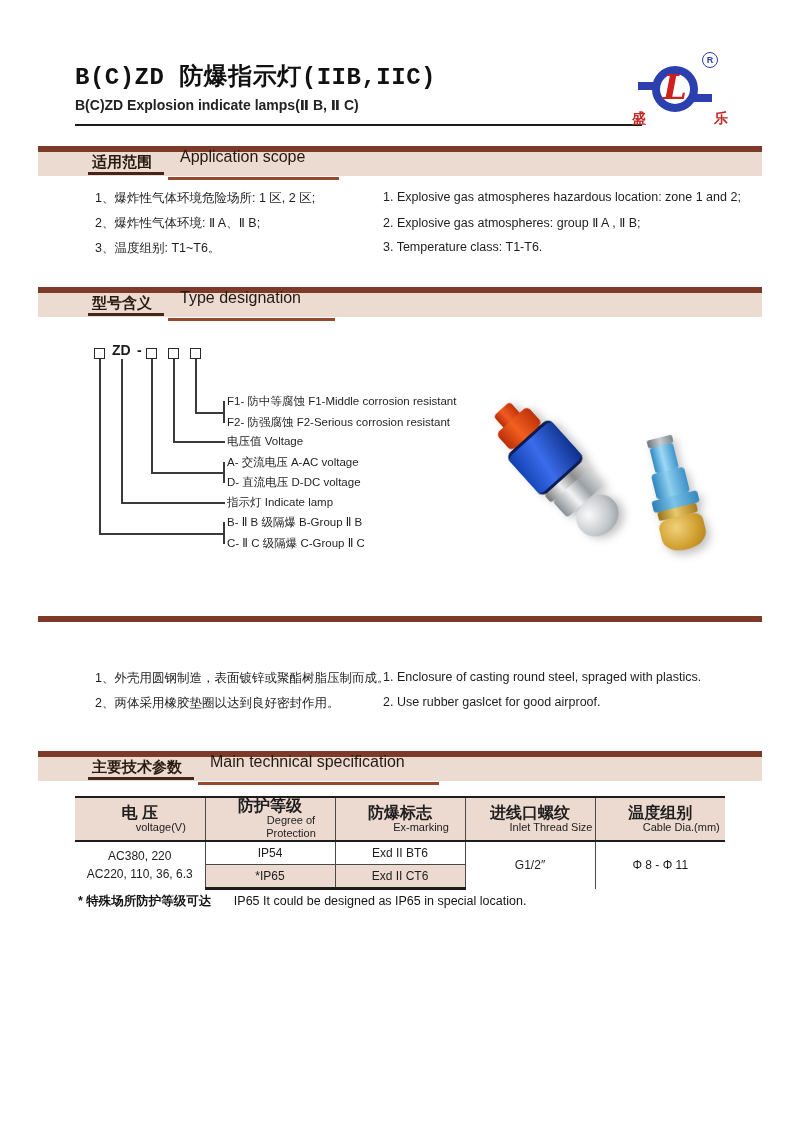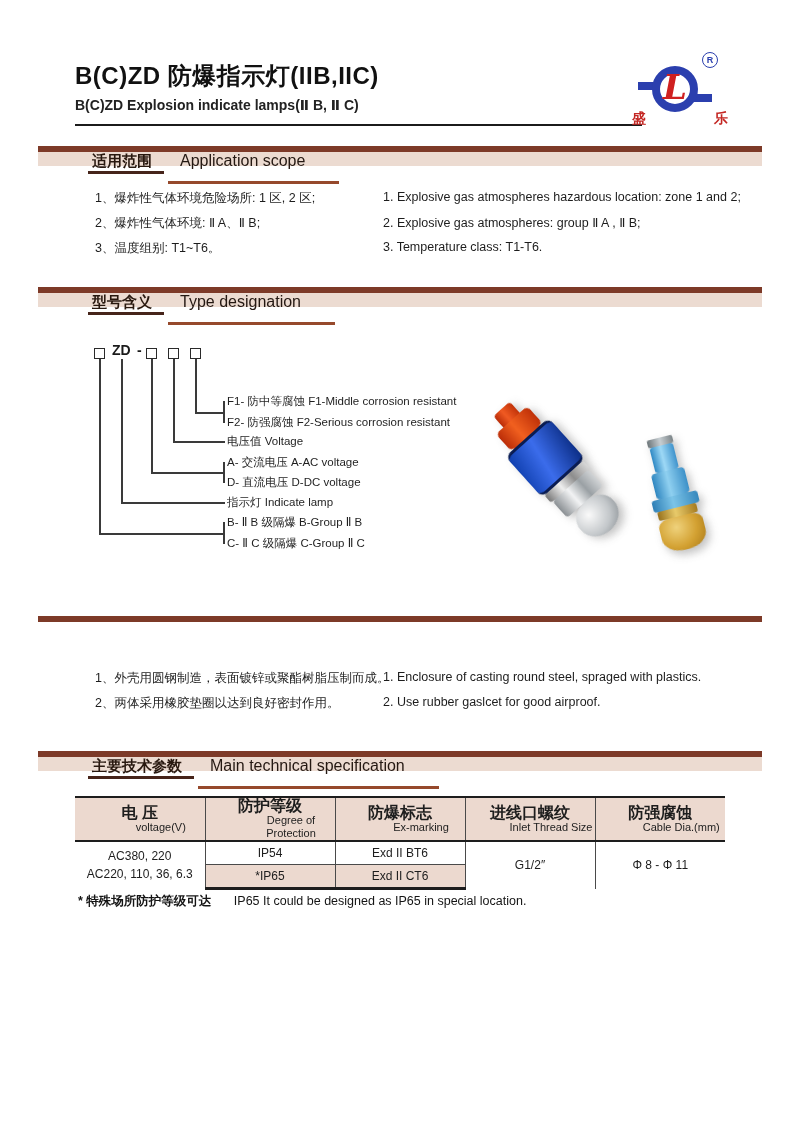--- a/index.html
+++ b/index.html
@@ -1,39 +1,39 @@
 <!DOCTYPE html>
 <html><head>
 <meta charset="utf-8">
 <style>
   html,body{margin:0;padding:0;background:#fff;}
   .page{position:relative;width:800px;height:1132px;background:#ffffff;overflow:hidden;
         font-family:"Liberation Sans","DejaVu Sans",sans-serif;color:#1c1c1c;}
 
   
-  .title{position:absolute;left:75px;top:60px;font-size:24px;font-weight:bold;color:#111;letter-spacing:.5px;}
+  .title{position:absolute;left:75px;top:60px;font-size:24px;font-weight:bold;color:#111;letter-spacing:.5px;font-family:Liberation Mono, monospace;}
   .subtitle{position:absolute;left:75px;top:97px;font-size:14px;font-weight:bold;color:#222;}
   .header-rule{position:absolute;left:75px;top:124px;width:567px;height:2px;background:#1b1b1b;}
 
   
   .logo{position:absolute;left:630px;top:52px;width:110px;height:75px;}
   .logo-ring{position:absolute;left:22px;top:14px;width:46px;height:46px;border:8px solid #2b3fae;border-radius:50%;box-sizing:border-box;background:#fff;}
   .logo-stub-l{position:absolute;left:8px;top:30px;width:20px;height:8px;background:#2b3fae;}
   .logo-stub-r{position:absolute;left:62px;top:42px;width:20px;height:8px;background:#2b3fae;}
   .logo-letter{position:absolute;left:22px;top:12px;width:46px;height:46px;display:flex;align-items:center;justify-content:center;
                font-family:"DejaVu Serif","Liberation Serif",serif;font-style:italic;font-weight:bold;font-size:34px;color:#cf2020;}
   .logo-reg{position:absolute;left:72px;top:0px;width:14px;height:14px;border:1.5px solid #2b3fae;border-radius:50%;
             font-size:9px;color:#2b3fae;display:flex;align-items:center;justify-content:center;font-weight:bold;background:#fff;}
   .logo-cn{position:absolute;left:2px;top:58px;width:96px;display:flex;justify-content:space-between;
            font-size:14px;font-weight:bold;color:#c42723;}
 
   
   .sec{position:absolute;left:38px;width:724px;}
   .sec-bar{height:6px;background:#7d3a28;}
-  .sec-strip{height:14px;background:#ecdbd1;display:flex;align-items:flex-start;padding-left:50px;box-sizing:border-box;}
+  .sec-strip{height:24px;background:#ecdbd1;display:flex;align-items:center;padding-left:50px;box-sizing:border-box;}
   .sec-cn{display:flex;align-items:center;padding:0 12px 0 4px;font-size:15px;font-weight:bold;color:#28180f;
           border-bottom:3px solid #46241a;}
   .sec-div{width:4px;background:#7d3a28;}
   .sec-en{display:flex;align-items:center;padding:0 34px 11px 12px;font-size:16px;color:#241812;
           border-bottom:3px solid #96492c;}
 
   
   .list-item{position:absolute;font-size:12.5px;color:#1d1d1d;white-space:nowrap;}
 
   
@@ -211,21 +211,21 @@
       </td>
       <td>
         <div class="hcn">防爆标志</div>
         <div class="hen">Ex-marking</div>
       </td>
       <td>
         <div class="hcn">进线口螺纹</div>
         <div class="hen">Inlet Thread Size</div>
       </td>
       <td>
-        <div class="hcn">防强腐蚀</div>
+        <div class="hcn">温度组别</div>
         <div class="hen">Cable Dia.(mm)</div>
       </td>
     </tr>
     <tr class="brow">
       <td rowspan="2">
         <div class="vcell">AC380, 220</div>
         <div class="vcell">AC220, 110, 36, 6.3</div>
       </td>
       <td class="cell-split">IP54</td>
       <td class="cell-split">Exd II BT6</td>

